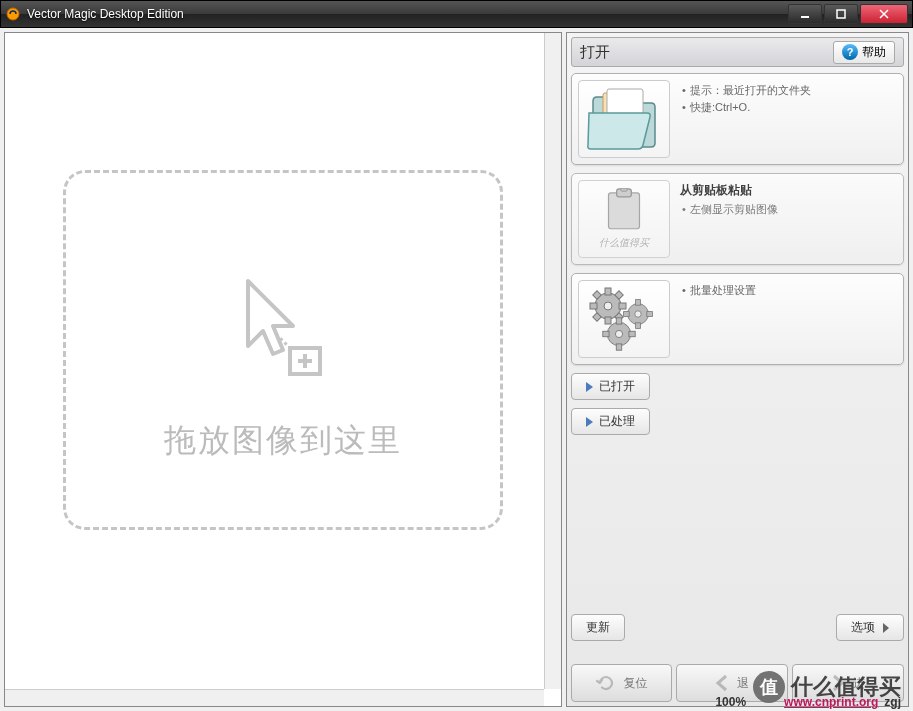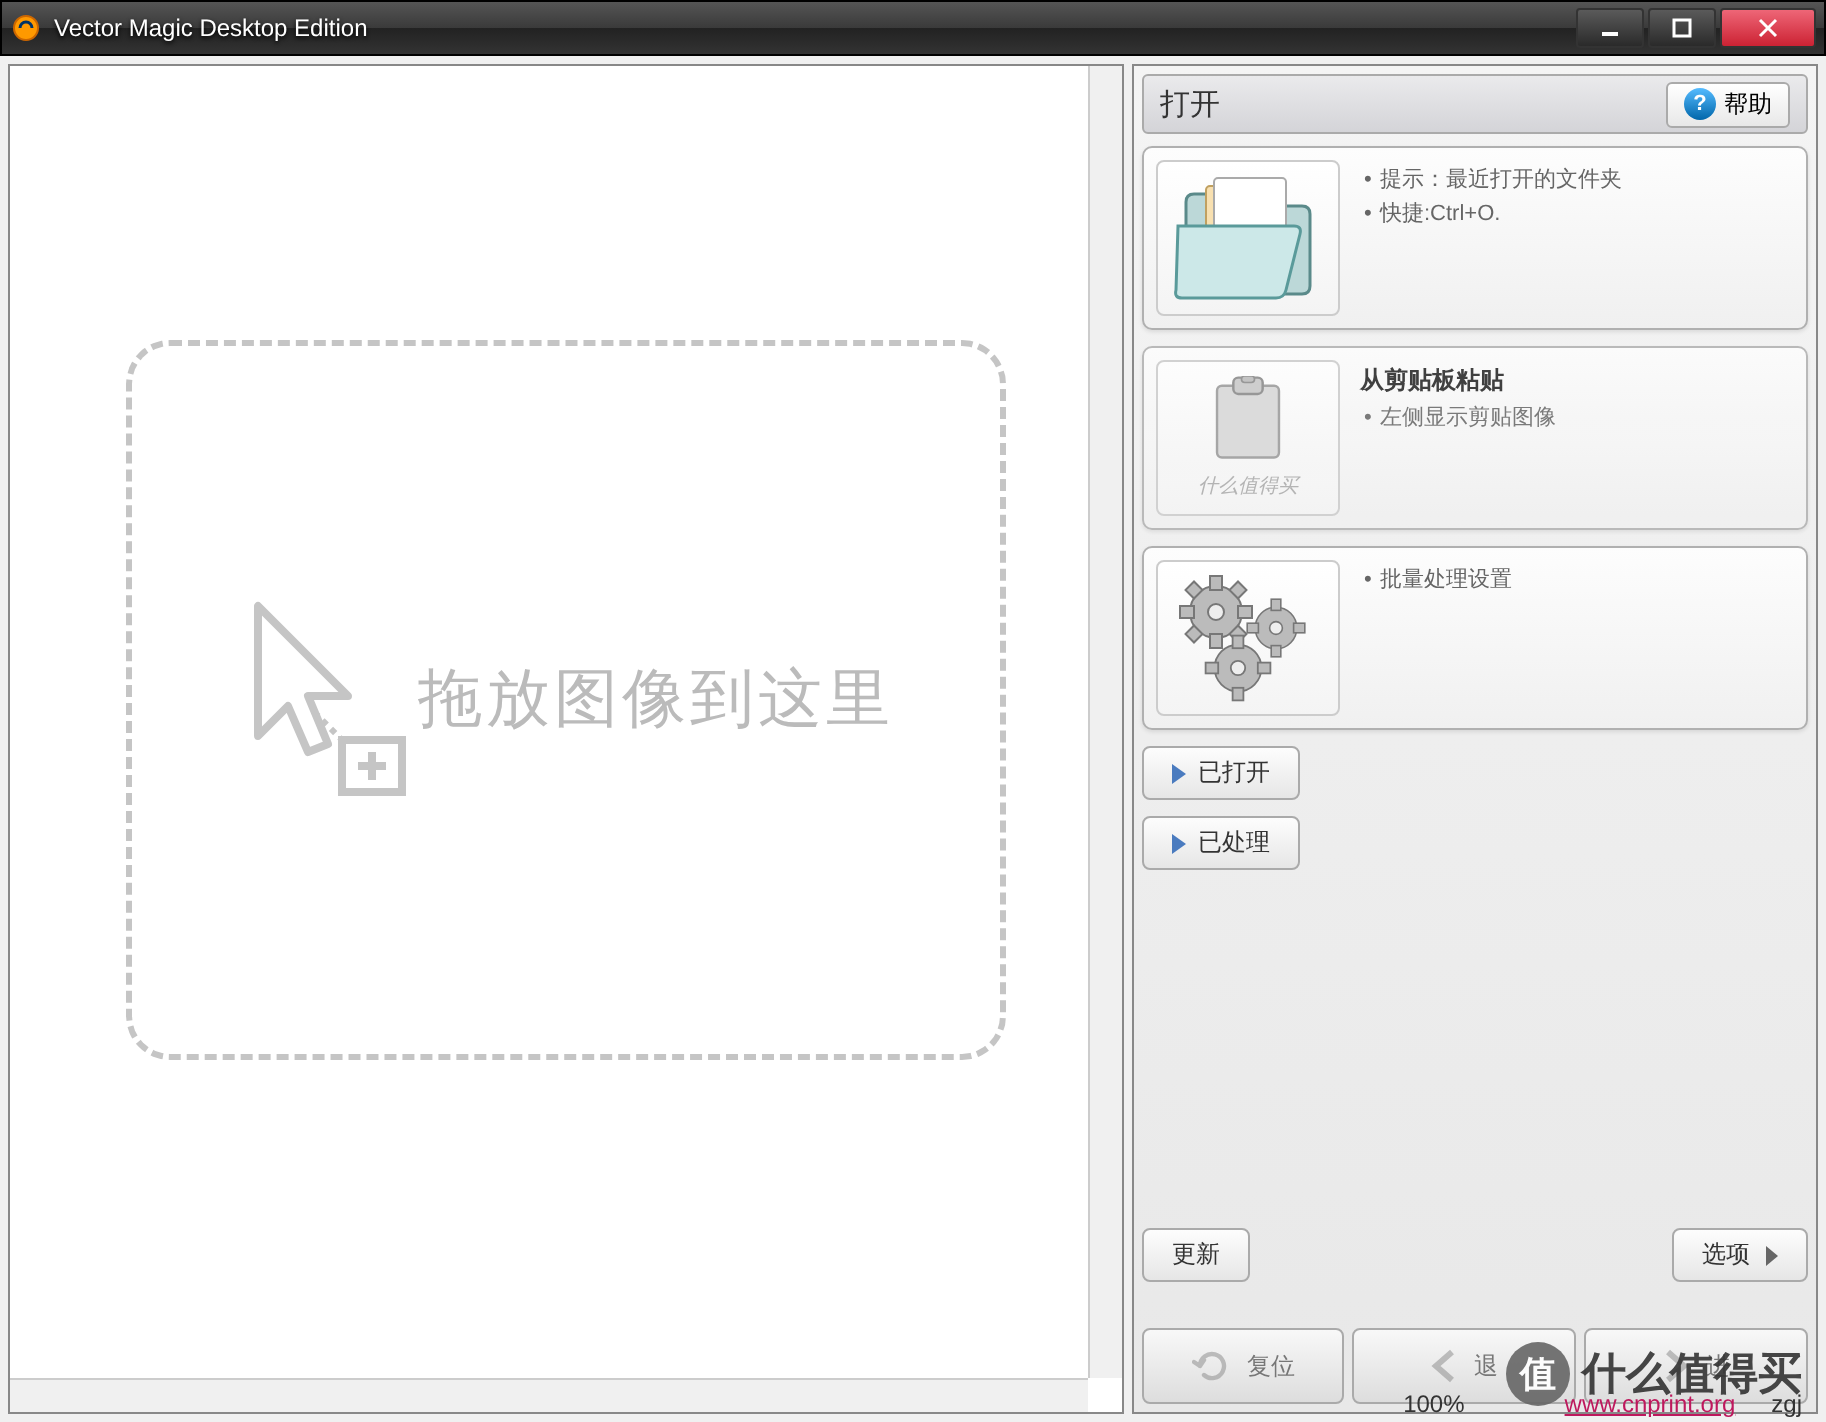--- a/index.html
+++ b/index.html
@@ -15,21 +15,21 @@
     .win-btn svg { display: block; }
     
     
     .app-body { display: flex; height: calc(711px - 28px); background: #f0f0f0; }
     
     
     .canvas-area { width: 558px; background: #fff; border: 1px solid #888; margin: 4px 2px 4px 4px; position: relative; display: flex; align-items: center; justify-content: center; }
     .canvas-scroll-v { position: absolute; right: 0; top: 0; bottom: 17px; width: 17px; background: #f0f0f0; border-left: 1px solid #ccc; }
     .canvas-scroll-h { position: absolute; left: 0; right: 17px; bottom: 0; height: 17px; background: #f0f0f0; border-top: 1px solid #ccc; }
     
-    .drop-zone { width: 440px; height: 360px; border: 3px dashed #c5c5c5; border-radius: 22px; display: flex; flex-direction: row; align-items: center; justify-content: center; margin-top: -40px; }
+    .drop-zone { width: 440px; height: 360px; border: 3px dashed #c5c5c5; border-radius: 22px; display: flex; flex-direction: column; align-items: center; justify-content: center; margin-top: -40px; }
     .drop-zone .cursor-icon { margin-bottom: 30px; margin-top: 40px; }
     .drop-text { color: #bbb; font-size: 32px; font-weight: normal; letter-spacing: 2px; }
     
     
     .side-panel { flex: 1; background: linear-gradient(to bottom, #f4f4f4, #e8e8e8); border: 1px solid #888; margin: 4px 4px 4px 2px; display: flex; flex-direction: column; padding: 4px; }
     
     .panel-header { height: 30px; background: linear-gradient(to bottom, #eaeaec, #d4d4d8); border: 1px solid #aaa; border-radius: 3px; display: flex; align-items: center; padding: 0 8px; margin-bottom: 6px; }
     .panel-header .panel-title { font-size: 15px; color: #333; flex: 1; }
     .help-btn { display: flex; align-items: center; gap: 4px; padding: 2px 8px; background: linear-gradient(to bottom, #fff, #e8e8e8); border: 1px solid #aaa; border-radius: 3px; cursor: pointer; }
     .help-icon { width: 16px; height: 16px; background: linear-gradient(to bottom, #5bf, #06a); border-radius: 50%; display: flex; align-items: center; justify-content: center; color: #fff; font-weight: bold; font-size: 11px; }
@@ -51,21 +51,21 @@
     .bottom-row { display: flex; justify-content: space-between; margin-bottom: 6px; }
     .bottom-row .small-btn { margin-bottom: 17px; }
     .options-btn .tri2 { width: 0; height: 0; border-top: 5px solid transparent; border-bottom: 5px solid transparent; border-left: 6px solid #666; margin-left: 2px; }
     
     .nav-row { display: flex; gap: 4px; height: 38px; }
     .nav-btn { flex: 1; background: linear-gradient(to bottom, #f8f8f8, #ddd); border: 1px solid #aaa; border-radius: 4px; display: flex; align-items: center; justify-content: center; gap: 8px; cursor: pointer; font-size: 12px; color: #777; }
     .nav-btn.reset { flex: 0.9; }
     .nav-btn svg { opacity: 0.5; }
     
     
-    .statusbar { position: absolute; bottom: 0; right: 0; display: flex; gap: 18px; font-size: 12px; color: #333; padding: 2px 12px; }
+    .statusbar { position: absolute; bottom: 0; right: 0; display: flex; gap: 6px; font-size: 12px; color: #333; padding: 2px 12px; font-weight: bold; }
     .statusbar a { color: #be185d; text-decoration: underline; margin-left: 32px; }
     
     
     .watermark { position: absolute; bottom: 8px; right: 12px; display: flex; align-items: center; gap: 6px; font-size: 22px; font-weight: bold; color: #333; opacity: 0.9; z-index: 10; }
     .watermark .circ { width: 32px; height: 32px; border-radius: 50%; background: #666; color: #fff; display: flex; align-items: center; justify-content: center; font-size: 18px; }
     
     .clip-empty-text { font-size: 10px; color: #aaa; font-style: italic; text-align: center; }
   </style>
 </head>
 <body>

